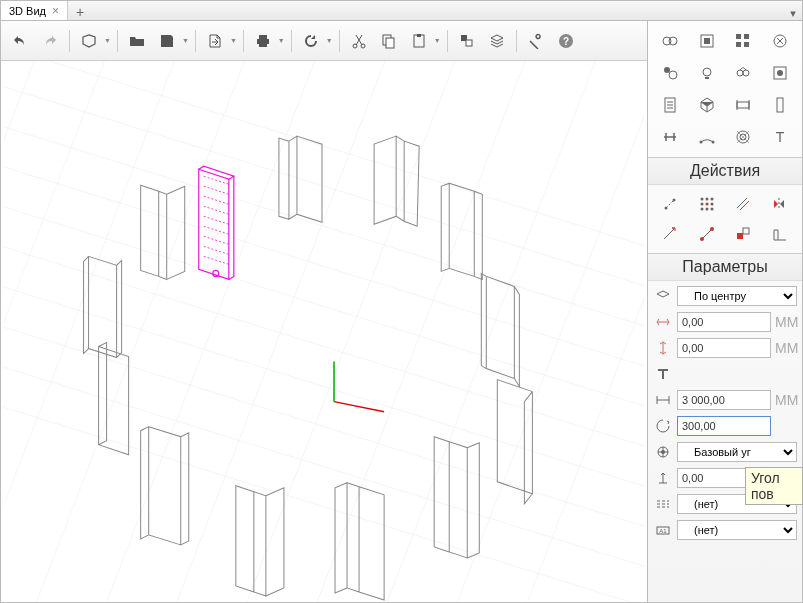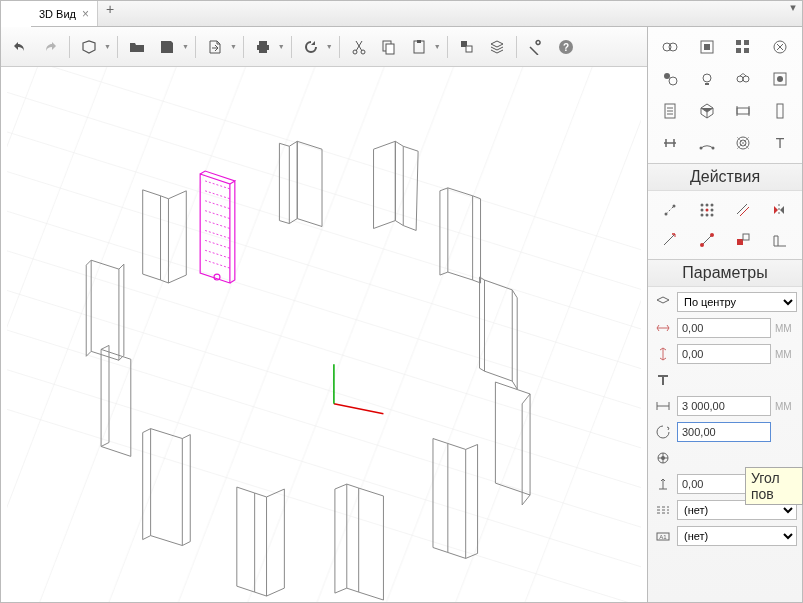--- a/index.html
+++ b/index.html
@@ -1,18 +1,18 @@
 <!DOCTYPE html>
 <html><head>
 <meta charset="utf-8">
 <style>
 * { box-sizing: border-box; margin: 0; padding: 0; }
 body { font-family: Arial, sans-serif; font-size: 11px; background: #fff; overflow: hidden; width: 803px; height: 603px; }
 .app { display: flex; flex-direction: column; height: 100%; border: 1px solid #bbb; }
-.tabbar { display: flex; align-items: flex-start; background: linear-gradient(#f8f8f8,#e8e8e8); border-bottom: 1px solid #bbb; height: 26px; margin-left: 30px; }
+.tabbar { display: flex; align-items: flex-end; background: linear-gradient(#f8f8f8,#e8e8e8); border-bottom: 1px solid #bbb; height: 20px; }
 .tab { display: flex; align-items: center; padding: 0 8px; height: 100%; background: #fff; border-right: 1px solid #ccc; gap: 6px; }
 .tab-close { color: #888; font-size: 12px; cursor: pointer; }
 .tab-add { padding: 0 8px; color: #666; font-size: 14px; cursor: pointer; }
 .tab-spacer { flex: 1; }
 .tab-menu { width: 18px; text-align: center; color: #666; }
 .main { display: flex; flex: 1; min-height: 0; }
 .viewport-col { display: flex; flex-direction: column; flex: 1; min-width: 0; }
 .toolbar { display: flex; align-items: center; gap: 4px; padding: 4px 6px; background: linear-gradient(#fdfdfd,#efefef); border-bottom: 1px solid #ccc; height: 40px; }
 .tbtn { width: 26px; height: 26px; display: flex; align-items: center; justify-content: center; border-radius: 3px; cursor: pointer; fill: #555; color: #555; }
 .tsep { width: 1px; height: 22px; background: #ccc; margin: 0 2px; }
@@ -23,22 +23,22 @@
 .tool-grid { display: grid; grid-template-columns: repeat(4, 1fr); gap: 4px; padding: 6px; border-bottom: 1px solid #ccc; }
 .tool-cell { height: 28px; display: flex; align-items: center; justify-content: center; cursor: pointer; border-radius: 3px; fill: #666; }
 .panel-title { padding: 4px 6px; font-size: 16px; color: #333; text-align: center; border-bottom: 1px solid #ddd; background: linear-gradient(#f5f5f5,#ececec); }
 .actions-grid { display: grid; grid-template-columns: repeat(4,1fr); gap: 4px; padding: 6px; border-bottom: 1px solid #ccc; }
 .act { height: 26px; display: flex; align-items: center; justify-content: center; cursor: pointer; fill: #666; }
 .params { padding: 4px 5px; display: flex; flex-direction: column; gap: 4px; }
 .prow { display: flex; align-items: center; gap: 4px; height: 22px; }
 .picon { width: 20px; height: 20px; display: flex; align-items: center; justify-content: center; fill: #666; color: #666; font-size: 11px; }
 .pinput { flex: 1; height: 20px; border: 1px solid #bbb; background: #fff; padding: 0 4px; font-size: 11px; color: #333; min-width: 0; }
 .pinput.focus { border-color: #5b8dd6; }
-.punit { color: #aaa; font-size: 10px; width: 22px; text-align: left; }
-.pselect { flex: 1; height: 20px; border: 1px solid #bbb; background: #fff; font-size: 11px; padding: 0 2px; min-width: 0; }
+.punit { color: #aaa; font-size: 14px; width: 22px; text-align: left; }
+.pselect { flex: 1; height: 20px; border: 1px solid #bbb; background: #fff; font-size: 11px; padding: 0 12px; min-width: 0; }
 .tooltip { position: absolute; background: #ffffe1; border: 1px solid #aaa; padding: 2px 5px; font-size: 14px; color: #333; z-index: 100; }
 svg { display: block; }
 </style>
 </head>
 <body>
 
 <div class="app">
   <div class="tabbar">
     <div class="tab">
       <span>3D Вид</span>
@@ -451,20 +451,21 @@
           <span class="punit"></span>
         </div>
         <div class="prow">
           <div class="picon">
               <svg width="16" height="16" viewBox="0 0 16 16">
                 <circle cx="8" cy="8" r="5" fill="none" stroke="#666"></circle>
                 <path d="M8 3v10M3 8h10" stroke="#666"></path>
                 <circle cx="8" cy="8" r="2"></circle>
               </svg>
             </div>
+          <select class="pselect"><option>Базовый уг</option></select>
         </div>
         <div class="prow">
           <div class="picon">
               <svg width="16" height="16" viewBox="0 0 16 16">
                 <path d="M4 13h8M8 13V3M6 5l2-2 2 2" stroke="#666" fill="none"></path>
               </svg>
             </div>
           <input class="pinput" value="0,00" style="">
           <span class="punit">ММ</span>
         </div>

